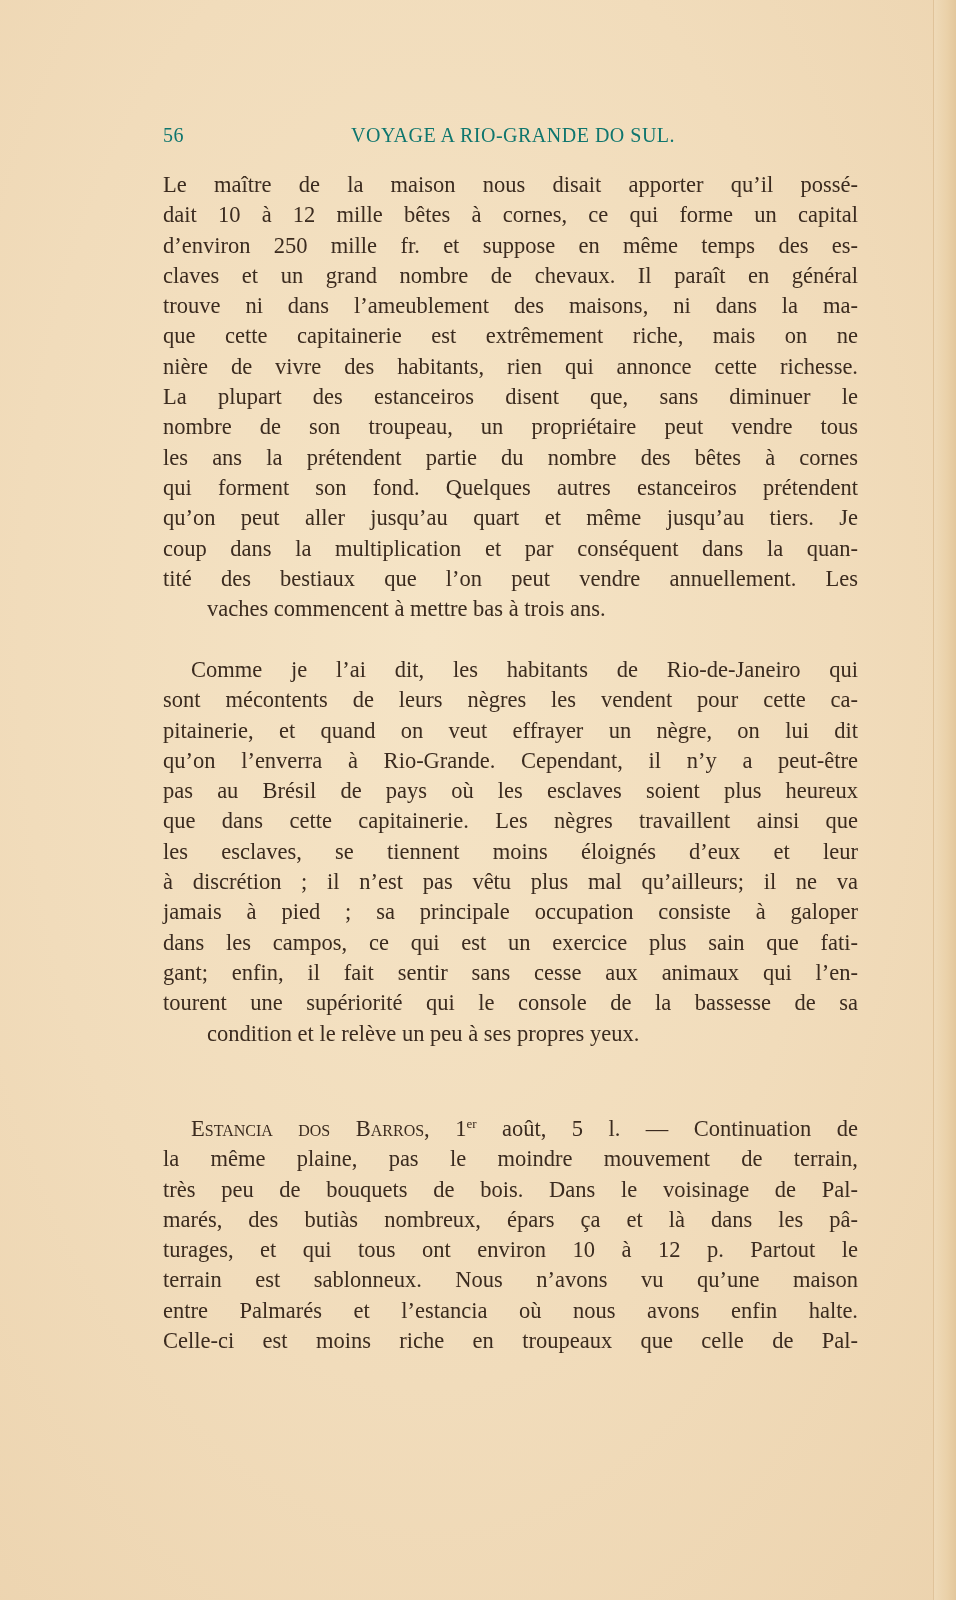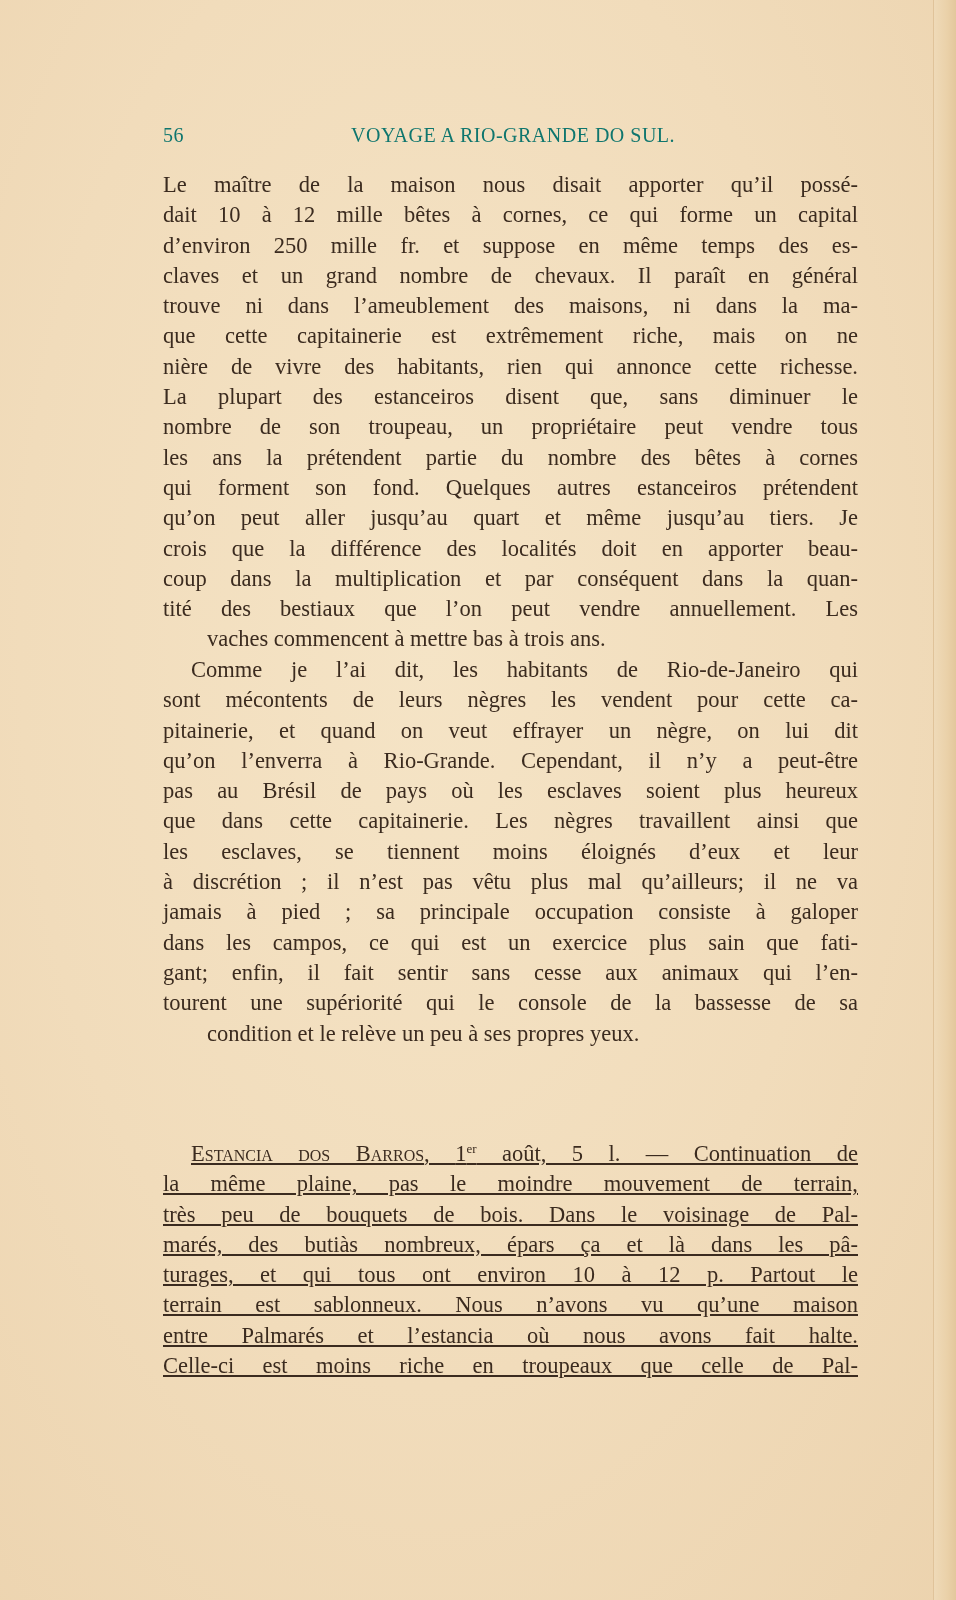--- a/index.html
+++ b/index.html
@@ -30,21 +30,21 @@
   .line {
     display:block; height:30.3px; white-space:nowrap;
     text-align:justify; text-align-last:justify;
   }
   .line.last { text-align-last:left;margin-left:44px; }
   .line.indent { padding-left:28px; }
   .sc { font-variant: small-caps; }
   sup { font-size:13px; vertical-align: 8px; line-height:0; }
   .p1 { top:170px; }
   .p2 { top:655px; }
-  .p3 { top:1139px;text-decoration:underline; }
+  .p3 { top:1114px; }
 </style>
 </head>
 <body>
 
 <div class="edge"></div>
 
 <div class="header">
   <span class="pagenum">56</span>
   <span class="running-title">VOYAGE A RIO-GRANDE DO SUL.</span>
 </div>
@@ -55,21 +55,20 @@
   <span class="line">d’environ 250 mille fr. et suppose en même temps des es-</span>
   <span class="line">claves et un grand nombre de chevaux. Il paraît en général</span>
   <span class="line">trouve ni dans l’ameublement des maisons, ni dans la ma-</span>
   <span class="line">que cette capitainerie est extrêmement riche, mais on ne</span>
   <span class="line">nière de vivre des habitants, rien qui annonce cette richesse.</span>
   <span class="line">La plupart des estanceiros disent que, sans diminuer le</span>
   <span class="line">nombre de son troupeau, un propriétaire peut vendre tous</span>
   <span class="line">les ans la prétendent partie du nombre des bêtes à cornes</span>
   <span class="line">qui forment son fond. Quelques autres estanceiros prétendent</span>
   <span class="line">qu’on peut aller jusqu’au quart et même jusqu’au tiers. Je</span>
-  <span class="line">crois que la différence des localités doit en apporter beau-</span>
   <span class="line">coup dans la multiplication et par conséquent dans la quan-</span>
   <span class="line">tité des bestiaux que l’on peut vendre annuellement. Les</span>
   <span class="line last">vaches commencent à mettre bas à trois ans.</span>
 </div>
 
 <div class="text p2">
   <span class="line indent">Comme je l’ai dit, les habitants de Rio-de-Janeiro qui</span>
   <span class="line">sont mécontents de leurs nègres les vendent pour cette ca-</span>
   <span class="line">pitainerie, et quand on veut effrayer un nègre, on lui dit</span>
   <span class="line">qu’on l’enverra à Rio-Grande. Cependant, il n’y a peut-être</span>
@@ -84,15 +83,15 @@
   <span class="line last">condition et le relève un peu à ses propres yeux.</span>
 </div>
 
 <div class="text p3">
   <span class="line indent"><span class="sc">Estancia dos Barros</span>, <span>1</span><sup>er</sup><span> août, 5 l. — Continuation de</span></span>
   <span class="line">la même plaine, pas le moindre mouvement de terrain,</span>
   <span class="line">très peu de bouquets de bois. Dans le voisinage de Pal-</span>
   <span class="line">marés, des butiàs nombreux, épars ça et là dans les pâ-</span>
   <span class="line">turages, et qui tous ont environ 10 à 12 p. Partout le</span>
   <span class="line">terrain est sablonneux. Nous n’avons vu qu’une maison</span>
-  <span class="line">entre Palmarés et l’estancia où nous avons fait halte.</span>
+  <span class="line">entre Palmarés et l’estancia où nous avons enfin halte.</span>
   <span class="line">Celle-ci est moins riche en troupeaux que celle de Pal-</span>
 </div>
 
 </body></html>

